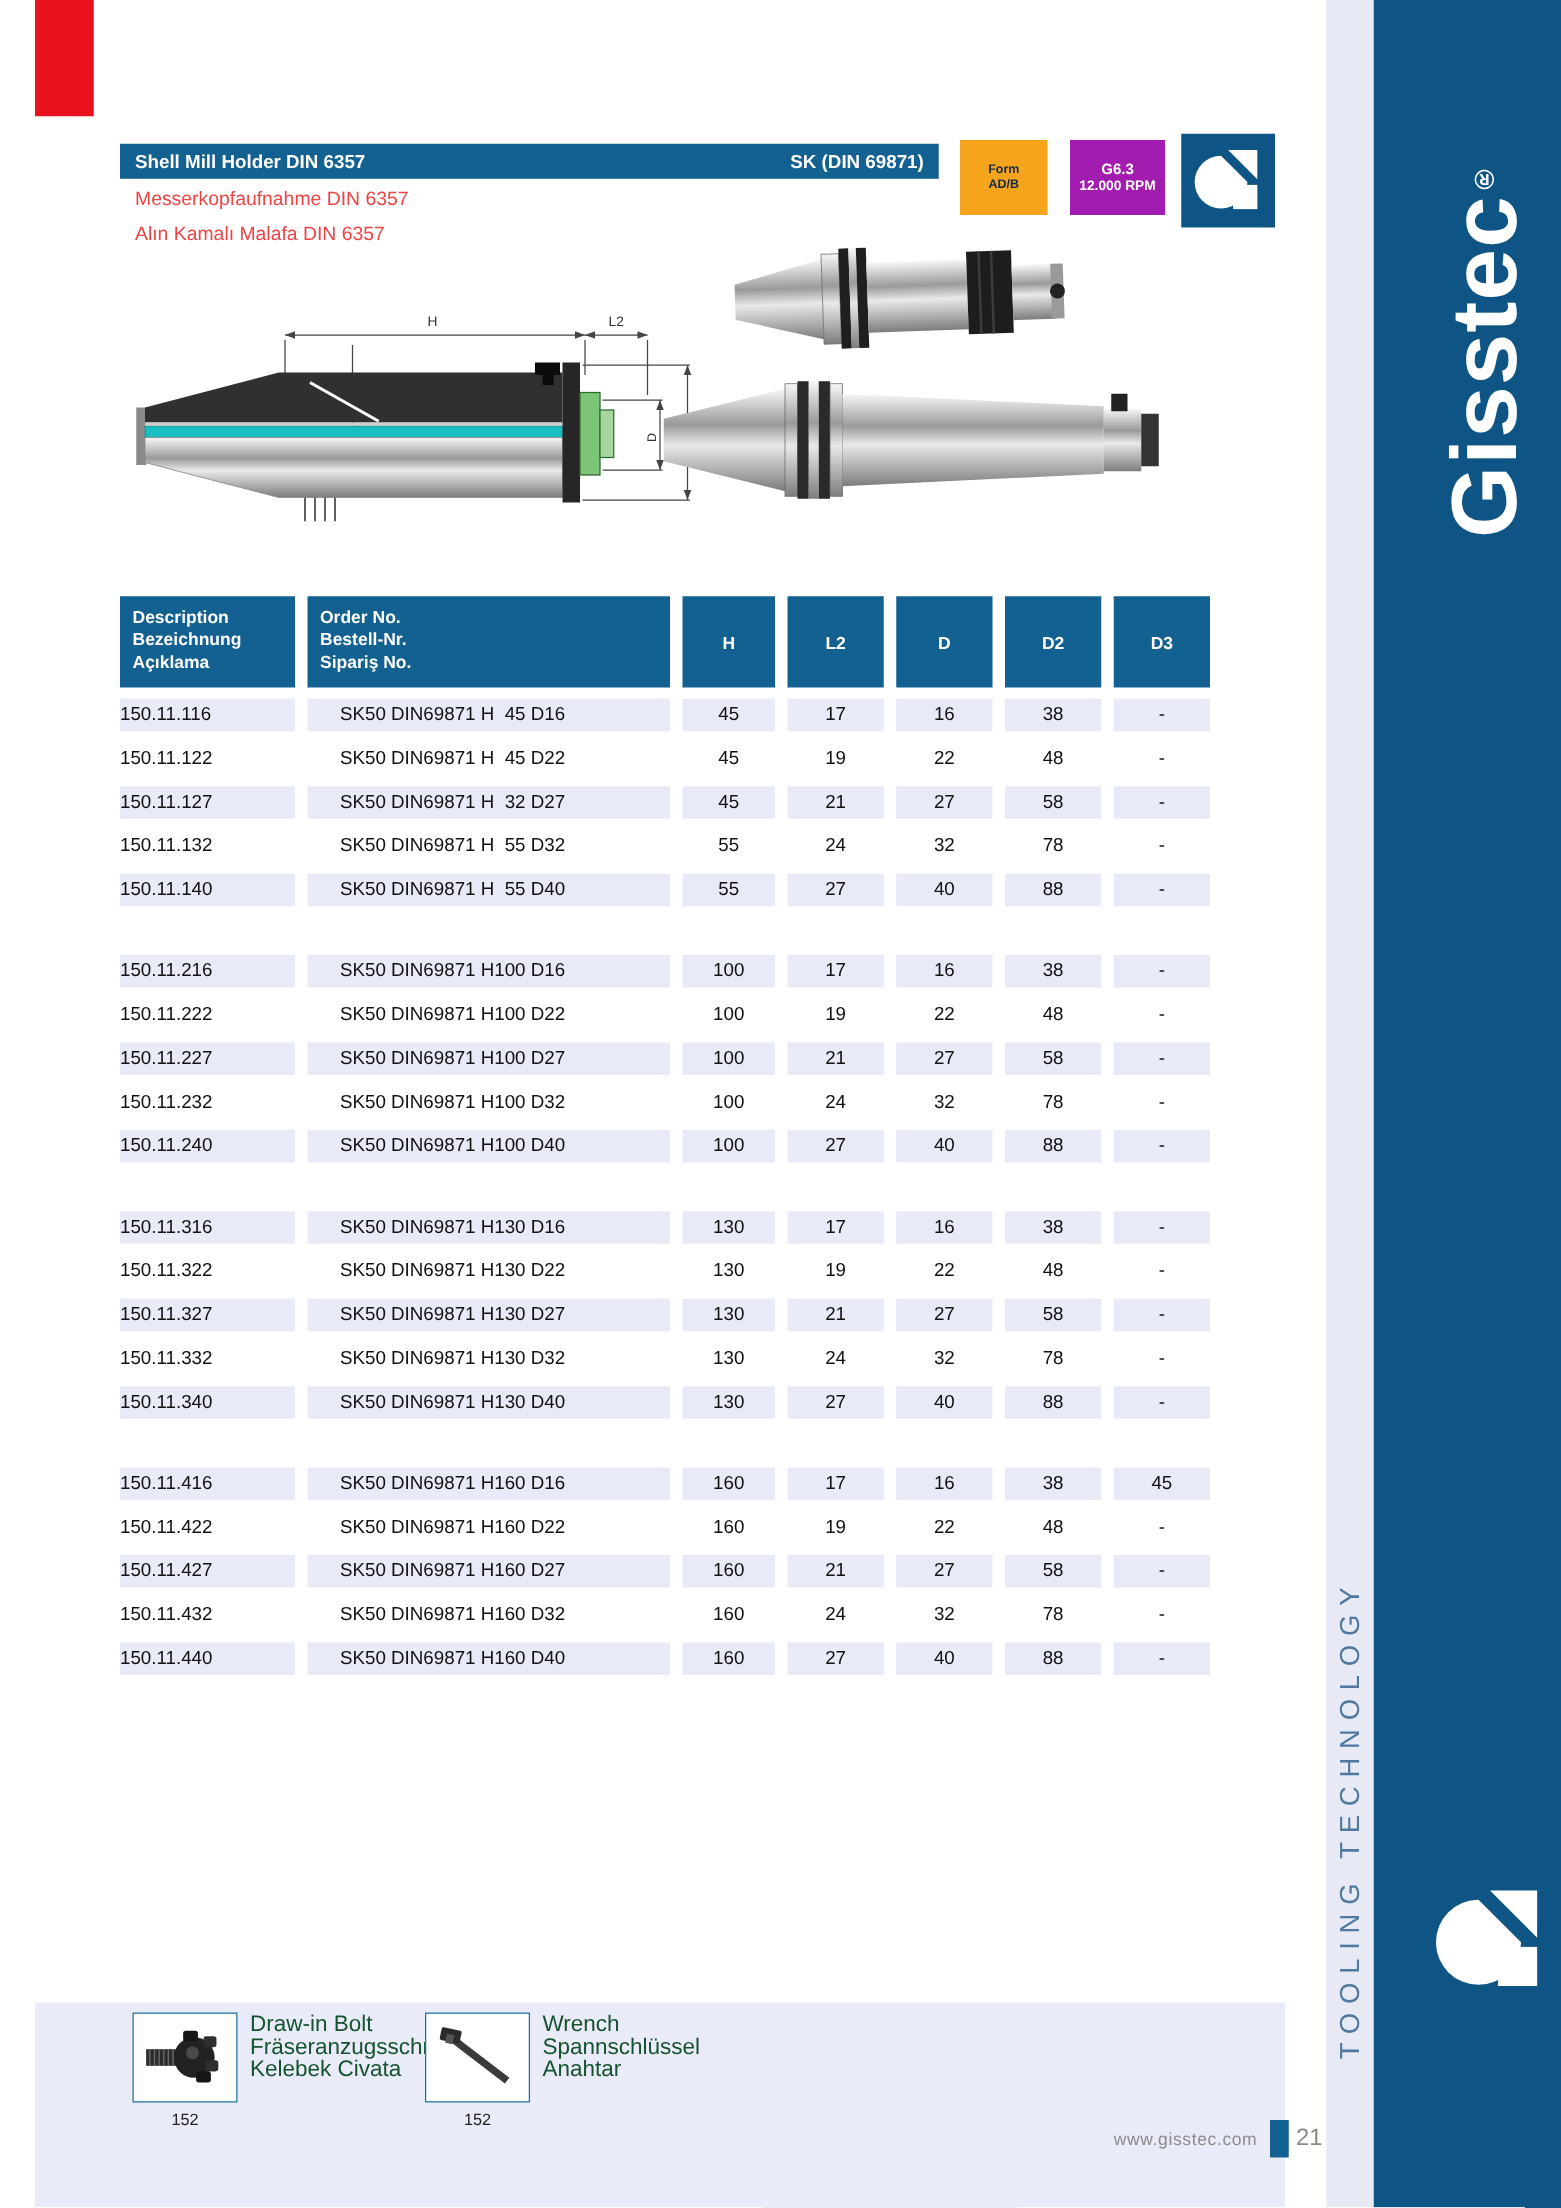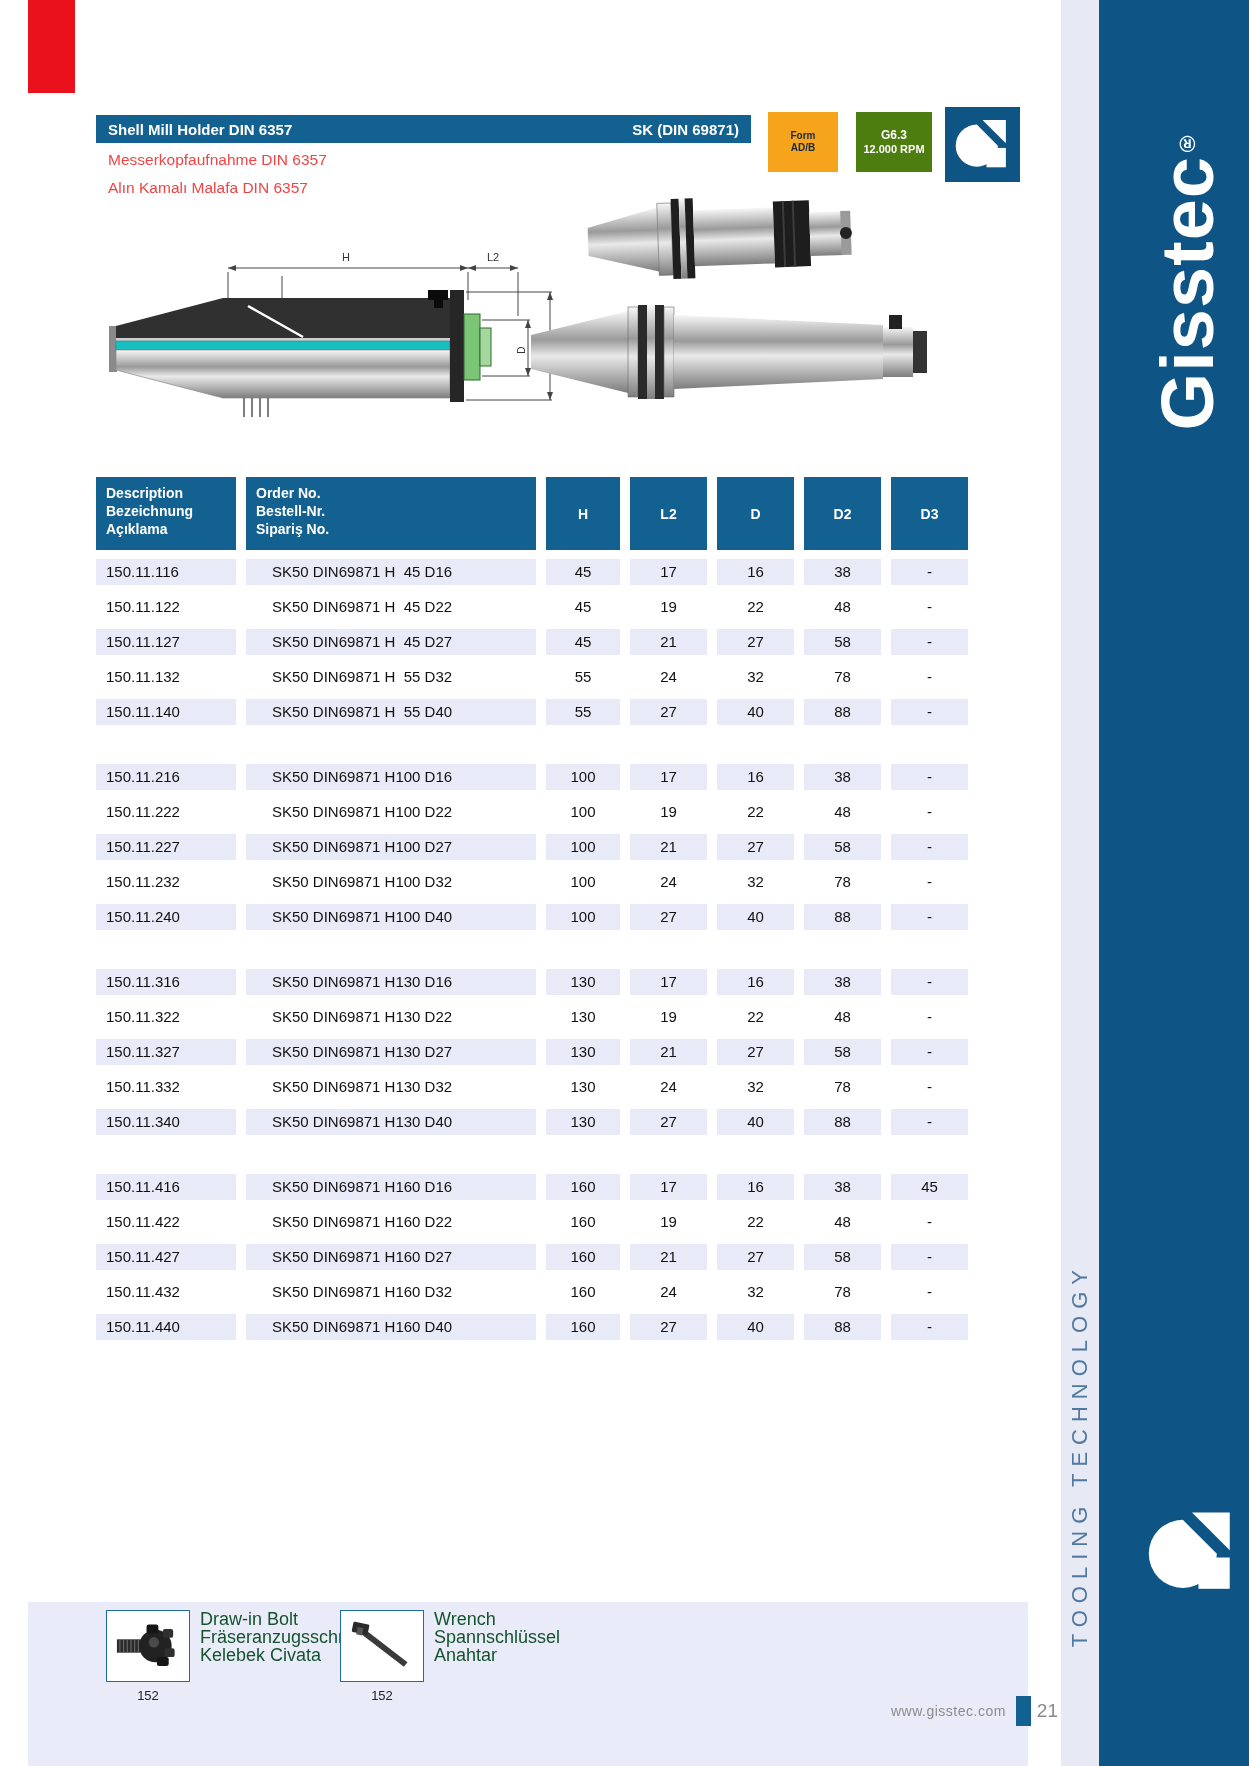--- a/index.html
+++ b/index.html
@@ -13,21 +13,21 @@
   .title-bar{position:absolute;left:68px;top:115px;width:655px;height:28px;background:#136190;
              color:#fff;font-weight:bold;font-size:15px;display:flex;align-items:center;
              justify-content:space-between;padding:0 12px;box-sizing:border-box;}
   .subtitle{position:absolute;left:80px;font-weight:normal;font-size:15.5px;color:#ef4444;}
   .subtitle.de{top:151px;}
   .subtitle.tr{top:179px;}
 
   .badge{position:absolute;top:112px;height:60px;display:flex;flex-direction:column;
          align-items:center;justify-content:center;font-weight:bold;line-height:1.25;}
   .badge.form{left:740px;width:70px;background:#F7A41D;color:#122A47;font-size:10px;}
-  .badge.rpm{left:828px;width:76px;background:#4d7c0f;color:#fff;font-size:12px;}
+  .badge.rpm{left:828px;width:76px;background:#a21caf;color:#fff;font-size:12px;}
   .badge.rpm .l2{font-size:11px;}
 
   .logo-box{position:absolute;left:917px;top:107px;width:75px;height:75px;background:#0E5585;
             display:flex;align-items:center;justify-content:center;}
   .logo-box svg{width:57px;height:57px;}
 
   
   .side-strip{position:absolute;left:1033px;top:0;width:38px;height:1766px;background:#E7E9F5;}
   .blue-band{position:absolute;left:1071px;top:0;width:178px;height:1766px;background:#0E5585;}
   .brand-vert{position:absolute;left:1071px;top:55px;width:178px;height:450px;
@@ -49,21 +49,21 @@
 
   
   .ptable{position:absolute;left:68px;top:477px;width:872px;display:grid;
           grid-template-columns:140px 290px 74px 77px 77px 77px 77px;
           column-gap:10px;row-gap:9px;font-size:15px;}
   .th{background:#136190;color:#fff;font-weight:bold;font-size:14px;line-height:18px;
       height:73px;box-sizing:border-box;padding:7px 10px;}
   .th.num{display:flex;align-items:center;justify-content:center;padding:0;}
   .td{height:26px;line-height:26px;box-sizing:border-box;white-space:pre;}
   .td.shaded{background:#E9EAF8;}
-  .c-order{padding-left:10px;}
+  .c-order{}
   .c-desc{padding-left:26px;}
   .c-num{text-align:center;}
   .spacer{grid-column:1 / -1;height:21px;}
 
   
   .acc-strip{position:absolute;left:0;top:1602px;width:1000px;height:164px;background:#EAEBF8;}
   .acc-box{position:absolute;top:8px;width:84px;height:72px;background:#fff;border:1px solid #1C6EA0;
            display:flex;align-items:center;justify-content:center;box-sizing:border-box;}
   .acc-box svg{width:74px;height:58px;}
   .acc-lines{position:absolute;top:8px;font-size:18px;line-height:18px;color:#14532d;}
@@ -227,21 +227,21 @@
       <div class="td c-num shaded">38</div>
       <div class="td c-num shaded">-</div>
       <div class="td c-order">150.11.122</div>
       <div class="td c-desc">SK50 DIN69871 H  45 D22</div>
       <div class="td c-num">45</div>
       <div class="td c-num">19</div>
       <div class="td c-num">22</div>
       <div class="td c-num">48</div>
       <div class="td c-num">-</div>
       <div class="td c-order shaded">150.11.127</div>
-      <div class="td c-desc shaded">SK50 DIN69871 H  45 D27</div>
+      <div class="td c-desc shaded">SK50 DIN69871 H  32 D27</div>
       <div class="td c-num shaded">45</div>
       <div class="td c-num shaded">21</div>
       <div class="td c-num shaded">27</div>
       <div class="td c-num shaded">58</div>
       <div class="td c-num shaded">-</div>
       <div class="td c-order">150.11.132</div>
       <div class="td c-desc">SK50 DIN69871 H  55 D32</div>
       <div class="td c-num">55</div>
       <div class="td c-num">24</div>
       <div class="td c-num">32</div>

